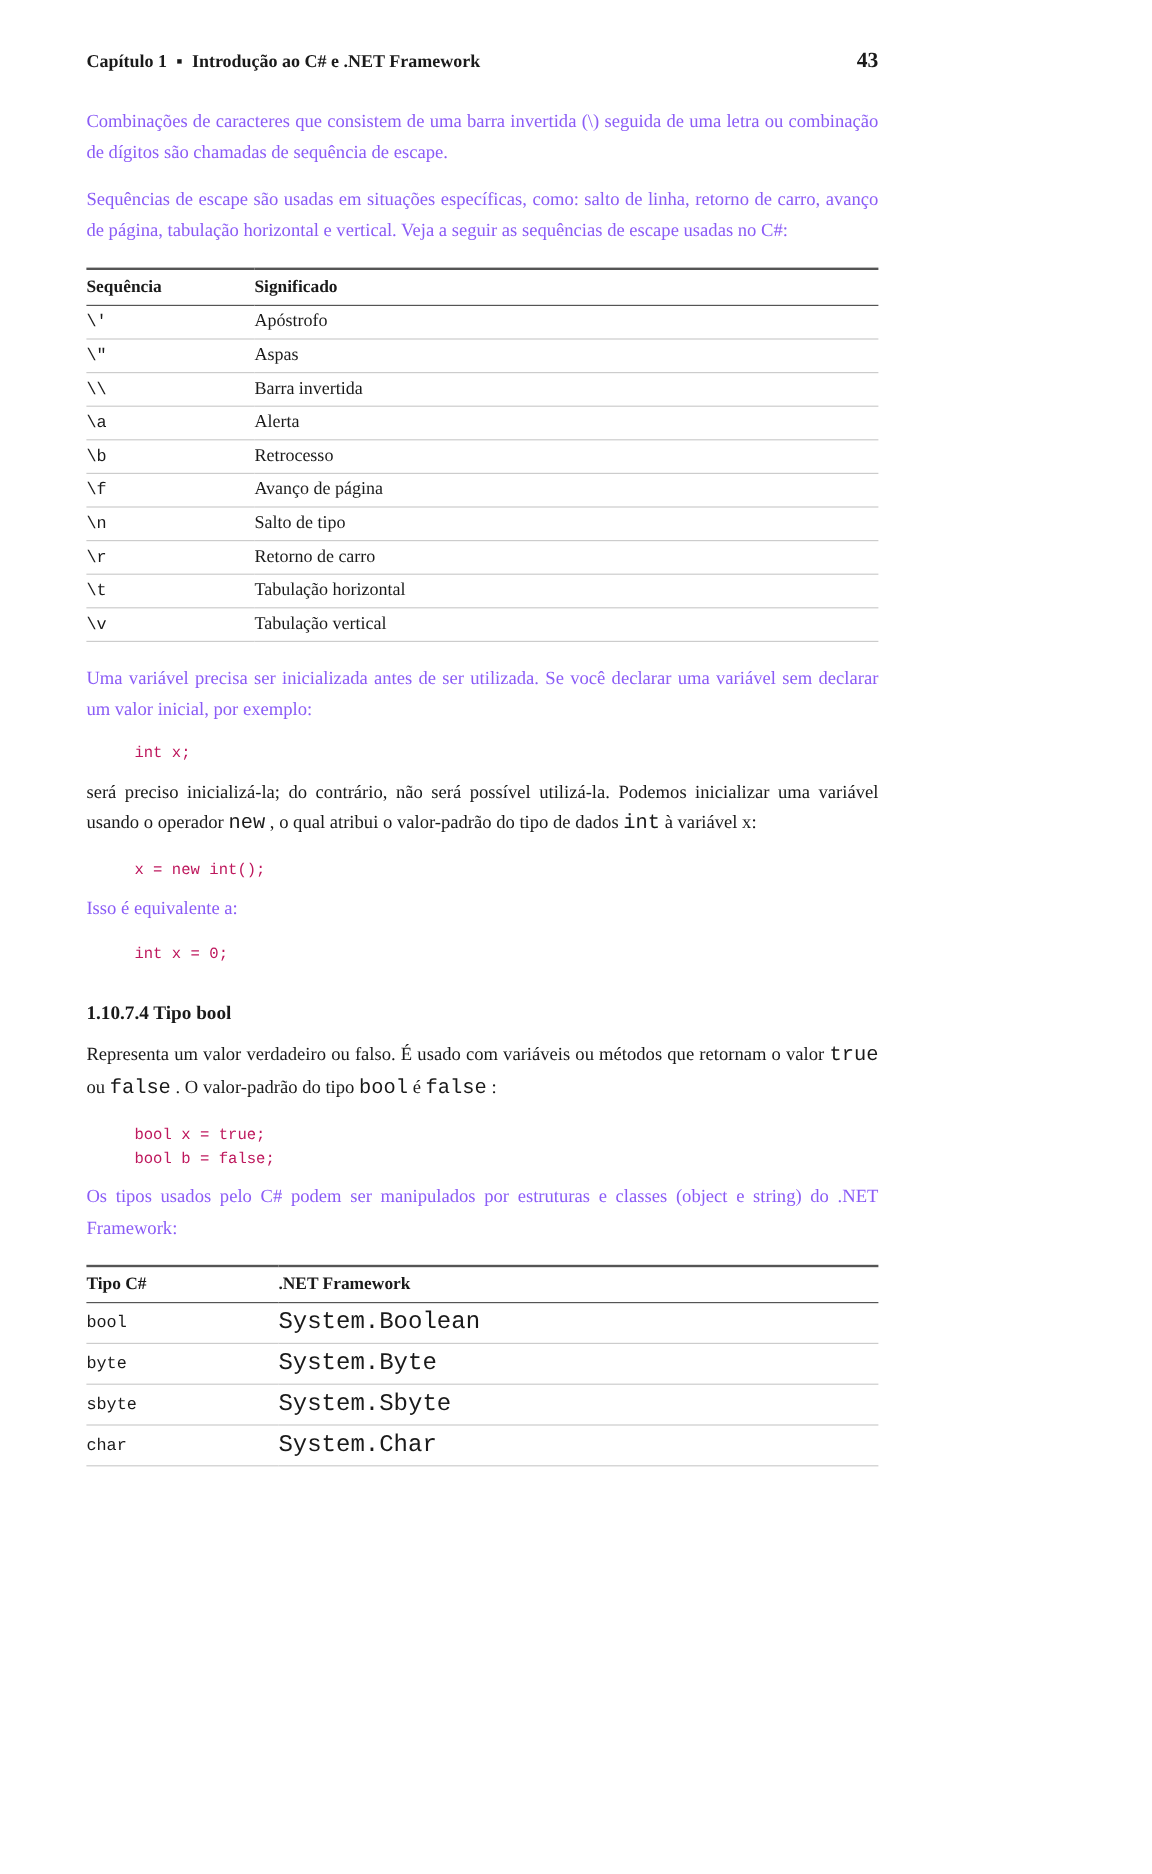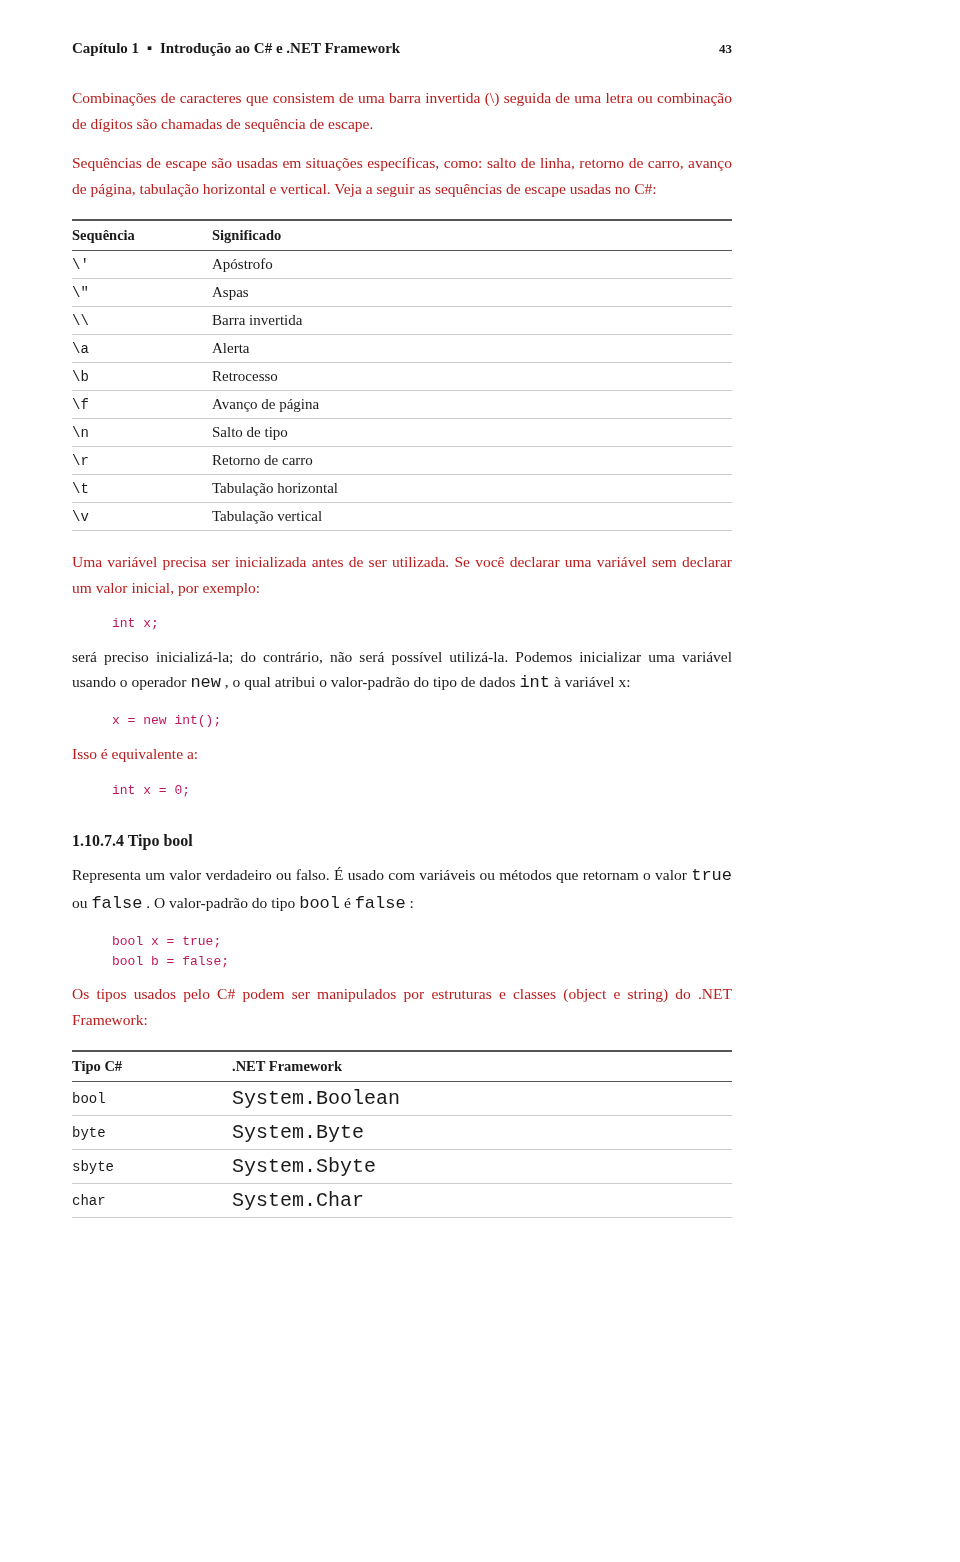--- a/index.html
+++ b/index.html
@@ -33,34 +33,34 @@
 
     .chapter-title {
       font-family: Georgia, serif;
       font-size: 15px;
       font-weight: bold;
       color: #1a1a1a;
     }
 
     .page-number {
       font-family: Georgia, serif;
-      font-size: 13px;
+      font-size: 18px;
       font-weight: bold;
       color: #1a1a1a;
     }
 
     .chapter-title .separator {
       margin: 0 4px;
     }
 
     .body-text {
       font-family: Georgia, serif;
       font-size: 15.5px;
       line-height: 1.65;
-      color: #b91c1c;
+      color: #8b5cf6;
       text-align: justify;
       margin-bottom: 14px;
     }
 
     .section-heading {
       font-family: Georgia, serif;
       font-size: 16px;
       font-weight: bold;
       color: #1a1a1a;
       margin-top: 32px;

